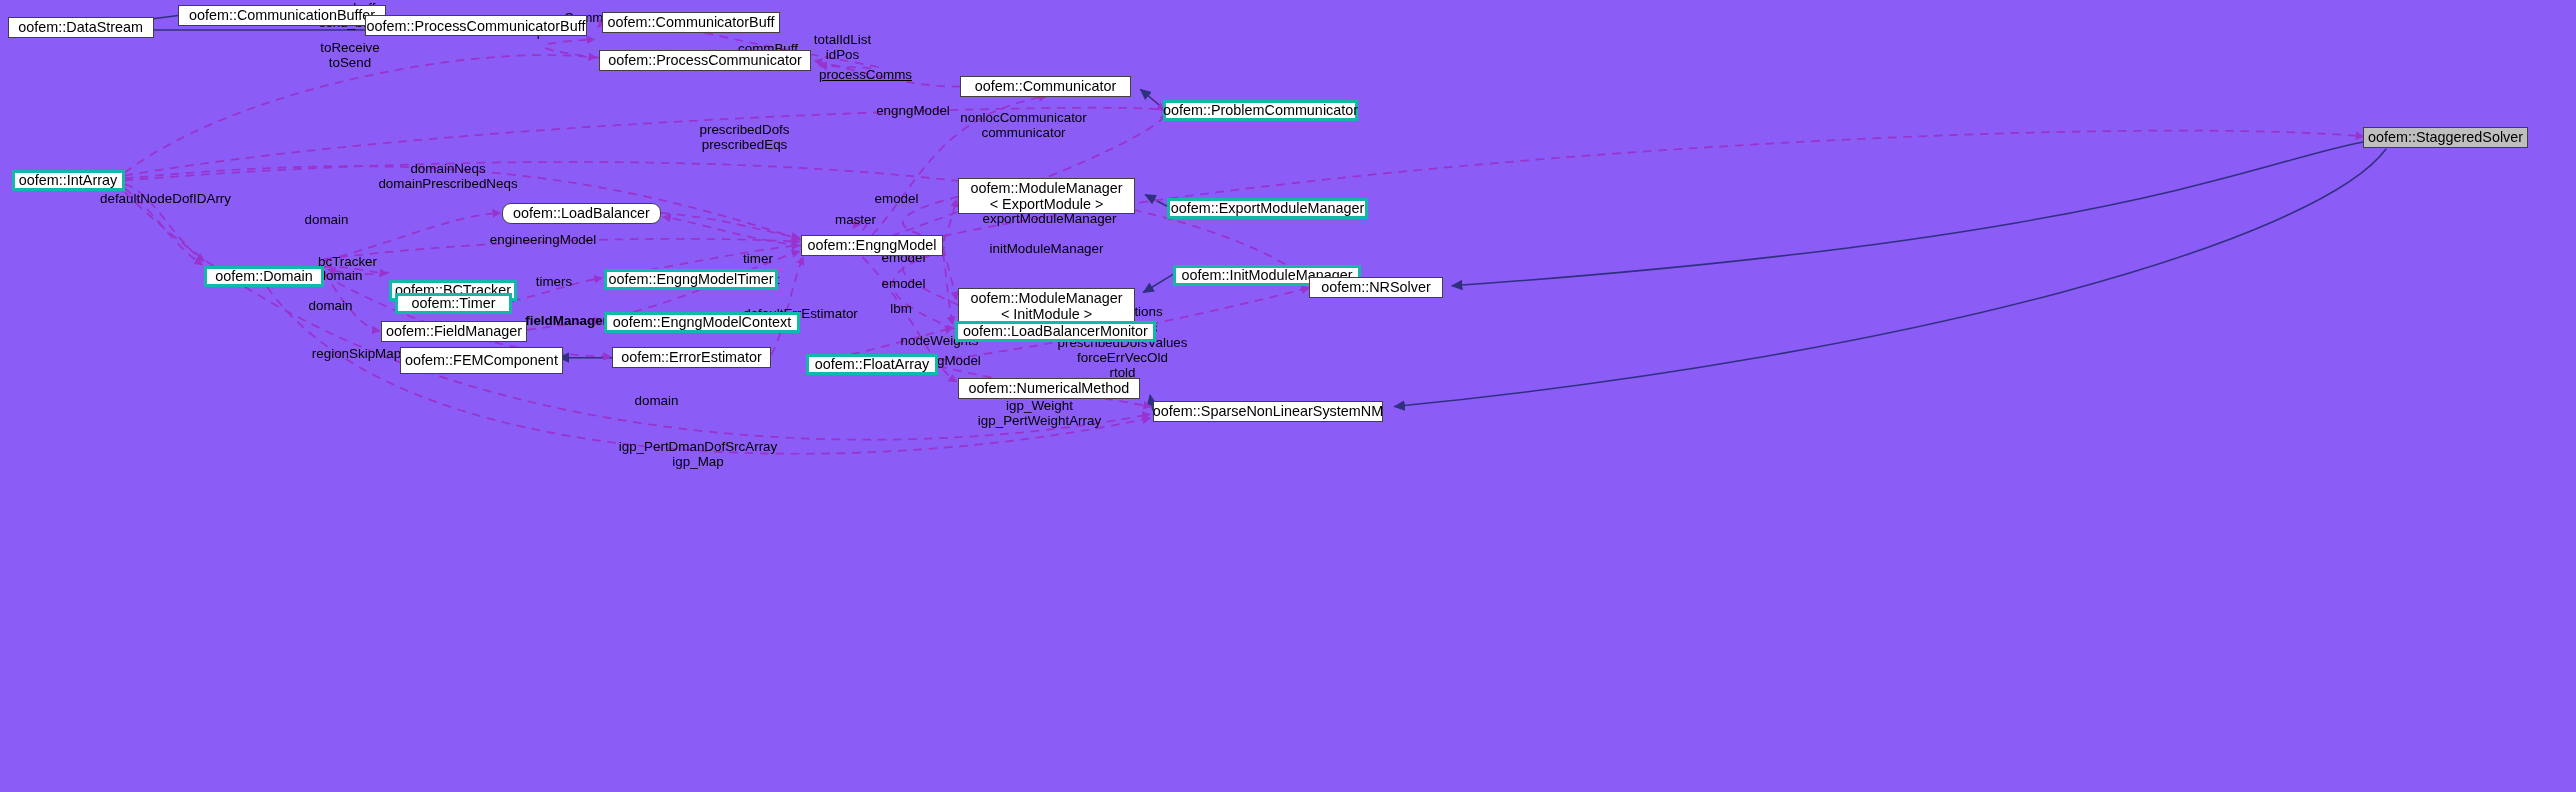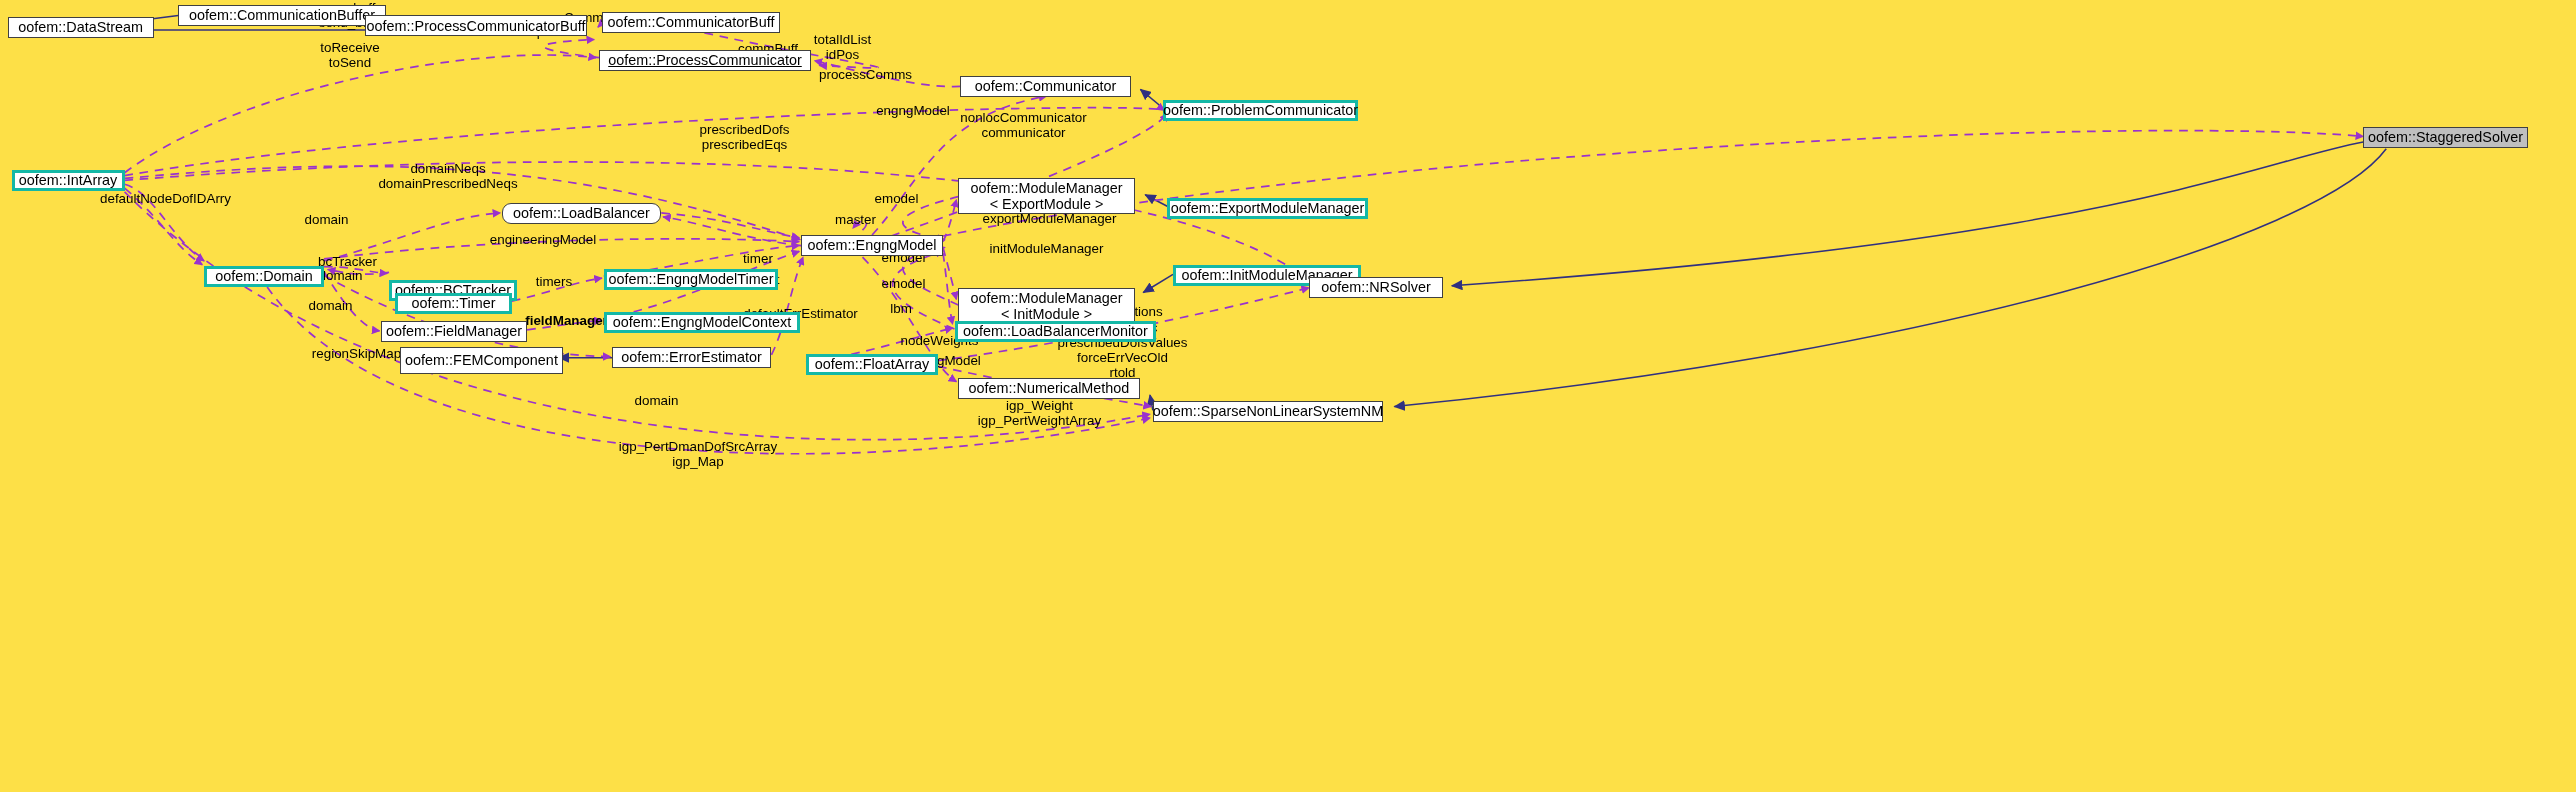--- a/index.html
+++ b/index.html
@@ -1,21 +1,21 @@
 <!DOCTYPE html>
 <html><head>
 <meta charset="utf-8">
 <title>oofem::StaggeredSolver Collaboration Diagram</title>
 <style>
   html,body{margin:0;padding:0;background:#ffffff;}
   #canvas{
     position:relative;
     width:2576px;
     height:793px;
-    background:#fde047;
+    background:#8b5cf6;
     font-family:"Liberation Sans","DejaVu Sans",sans-serif;
     overflow:hidden;
   }
   svg#edges{
     position:absolute;
     left:0; top:0;
     width:2576px;
     height:793px;
     pointer-events:none;
   }
@@ -116,21 +116,21 @@
       <path d="M130,200 C400,470 900,490 1200,432" marker-end="url(#uarrow)"></path>
       <path d="M270,286 C400,500 900,500 1200,436" marker-end="url(#uarrow)"></path>
       <path d="M984,246 C1400,160 2200,120 2466,142" marker-end="url(#uarrow)"></path>
       <path d="M900,240 C910,230 900,225 890,238" marker-end="url(#uarrow)"></path>
     </g>
   </svg>
 <div class="node thick" style="left: 7.7px; top: 17px; width: 146px; height: 21px;"><span class="lbl">oofem::DataStream</span></div>
     <div class="node thick" style="left: 178px; top: 4.8px; width: 208px; height: 21px;"><span class="lbl">oofem::CommunicationBuffer</span></div>
     <div class="node thick" style="left: 365px; top: 15.3px; width: 222px; height: 21px;"><span class="lbl">oofem::ProcessCommunicatorBuff</span></div>
     <div class="node thick" style="left: 602px; top: 11.5px; width: 178px; height: 21px;"><span class="lbl">oofem::CommunicatorBuff</span></div>
-    <div class="node thick" style="left: 599px; top: 50px; width: 212px; height: 21px; text-decoration: underline;"><span class="lbl">oofem::ProcessCommunicator</span></div>
+    <div class="node thick" style="left: 599px; top: 50px; width: 212px; height: 21px;"><span class="lbl">oofem::ProcessCommunicator</span></div>
     <div class="node thick" style="left: 960px; top: 76px; width: 171px; height: 21px;"><span class="lbl">oofem::Communicator</span></div>
     <div class="node" style="left: 1163px; top: 100px; width: 195px; height: 21px;"><span class="lbl">oofem::ProblemCommunicator</span></div>
     <div class="node highlight" style="left: 2363px; top: 127px; width: 165px; height: 21px;"><span class="lbl">oofem::StaggeredSolver</span></div>
     <div class="node" style="left: 11.5px; top: 170px; width: 113px; height: 21px;"><span class="lbl">oofem::IntArray</span></div>
     <div class="node thick" style="left: 958px; top: 178px; width: 177px; height: 36px;"><span class="lbl">oofem::ModuleManager
 &lt; ExportModule &gt;</span></div>
     <div class="node" style="left: 1167px; top: 198px; width: 201px; height: 21px;"><span class="lbl">oofem::ExportModuleManager</span></div>
     <div class="node thick" style="left: 502px; top: 203px; width: 159px; height: 21px; border-radius: 9px;"><span class="lbl">oofem::LoadBalancer</span></div>
     <div class="node" style="left: 204px; top: 266px; width: 120px; height: 21px;"><span class="lbl">oofem::Domain</span></div>
     <div class="node thick" style="left: 801px; top: 235px; width: 142px; height: 21px;"><span class="lbl">oofem::EngngModel</span></div>
@@ -151,21 +151,21 @@
     <div class="node thick" style="left: 1153px; top: 401px; width: 230px; height: 21px;"><span class="lbl">oofem::SparseNonLinearSystemNM</span></div>
     <div class="edge-label" style="left: 305px; top: 0px; width: 86px; text-align: center;">recv_buff
 send_buff</div>
     <div class="edge-label" style="left: 499px; top: 9.6px; width: 153px; text-align: center;">processCommBuffs</div>
     <div class="edge-label" style="left: 523px; top: 24px; width: 77px; text-align: center;">pcBuffer</div>
     <div class="edge-label" style="left: 307px; top: 40px; width: 86px; text-align: center;">toReceive
 toSend</div>
     <div class="edge-label" style="left: 725px; top: 41px; width: 86px; text-align: center;">commBuff</div>
     <div class="edge-label" style="left: 804px; top: 32px; width: 77px; text-align: center;">totalIdList
 idPos</div>
-    <div class="edge-label" style="left: 803px; top: 67px; width: 125px; text-align: center;">processComms</div>
+    <div class="edge-label" style="left: 803px; top: 67px; width: 125px; text-align: center; text-decoration: underline;">processComms</div>
     <div class="edge-label" style="left: 865px; top: 103px; width: 96px; text-align: center;">engngModel</div>
     <div class="edge-label" style="left: 942px; top: 110px; width: 163px; text-align: center;">nonlocCommunicator
 communicator</div>
     <div class="edge-label" style="left: 682px; top: 122px; width: 125px; text-align: center;">prescribedDofs
 prescribedEqs</div>
     <div class="edge-label" style="left: 352px; top: 161px; width: 192px; text-align: center;">domainNeqs
 domainPrescribedNeqs</div>
     <div class="edge-label" style="left: 84px; top: 191px; width: 163px; text-align: center;">defaultNodeDofIDArry</div>
     <div class="edge-label" style="left: 863px; top: 191px; width: 67px; text-align: center;">emodel</div>
     <div class="edge-label" style="left: 637px; top: 202px; width: 33px; text-align: center;">lb</div>

